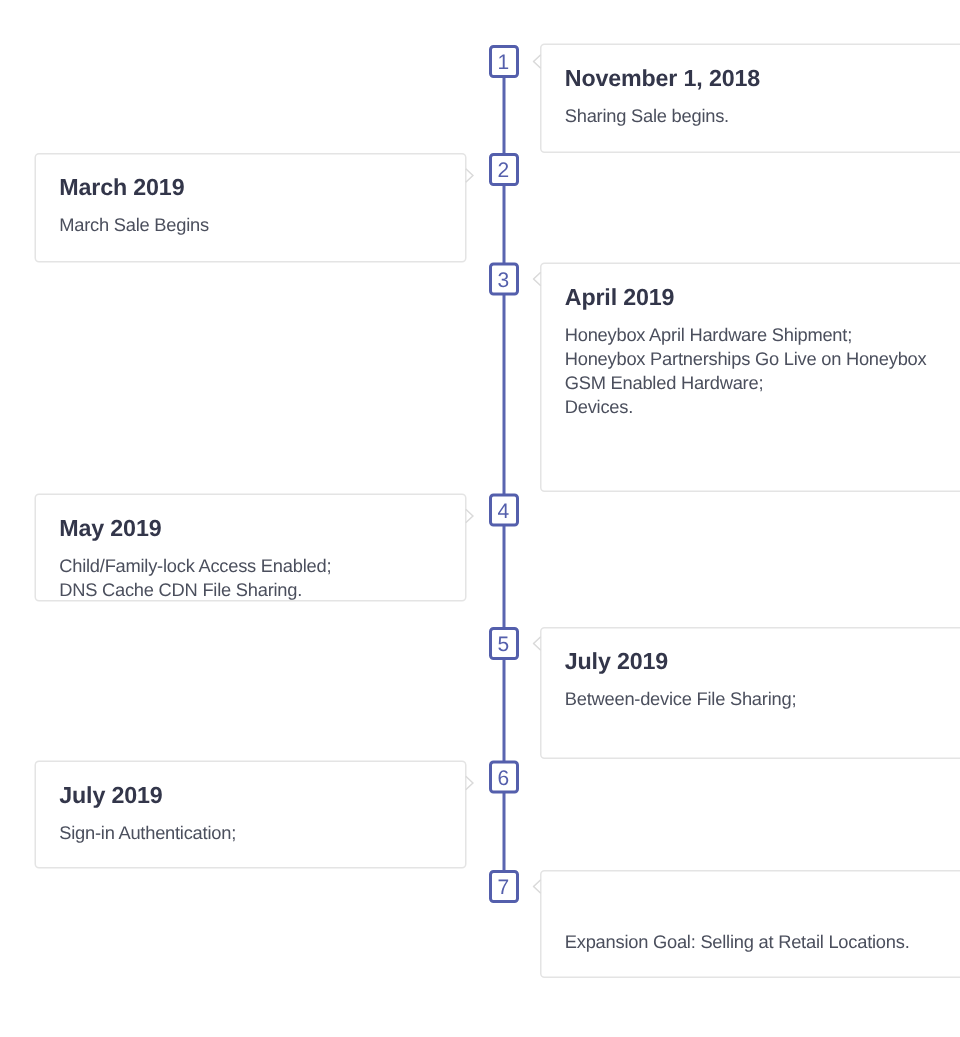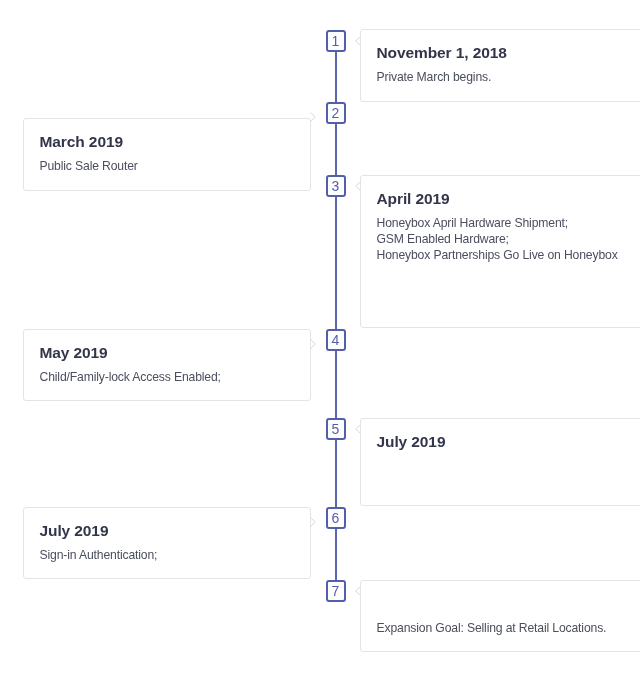--- a/index.html
+++ b/index.html
@@ -51,74 +51,77 @@
 </head>
 <body>
 
 <div class="timeline">
 
   <div class="axis"></div>
 
   <div class="card right" style="top:29px;height:73px;">
     <div class="title">November 1, 2018</div>
     <div class="body">
-        <span class="line">Private March begins.</span>
+        <span class="line">Sharing Sale begins.</span>
     </div>
   </div>
   <div class="notch right-card" style="top:36px;">
     <svg width="6" height="10" viewBox="0 0 6 10">
       <path d="M5.5 0.5 L0.7 5 L5.5 9.5" fill="none" stroke="#dadada" stroke-width="1" stroke-linejoin="miter"></path>
     </svg>
   </div>
   <div class="badge" style="top:30px;">1</div>
 
-  <div class="card left" style="top:102px;height:73px;margin-top:16px;">
+  <div class="card left" style="top:102px;height:73px;">
     <div class="title">March 2019</div>
     <div class="body">
-        <span class="line">Public Sale Router</span>
+        <span class="line">March Sale Begins</span>
     </div>
   </div>
   <div class="notch left-card" style="top:112px;">
     <svg width="6" height="10" viewBox="0 0 6 10">
       <path d="M0.5 0.5 L5.3 5 L0.5 9.5" fill="none" stroke="#dadada" stroke-width="1" stroke-linejoin="miter"></path>
     </svg>
   </div>
   <div class="badge" style="top:102px;">2</div>
 
   <div class="card right" style="top:175px;height:153px;">
     <div class="title">April 2019</div>
     <div class="body">
         <span class="line">Honeybox April Hardware Shipment;</span>
+        <span class="line">Honeybox Partnerships Go Live on Honeybox</span>
         <span class="line">GSM Enabled Hardware;</span>
-        <span class="line">Honeybox Partnerships Go Live on Honeybox</span>
+        <span class="line">Devices.</span>
     </div>
   </div>
   <div class="notch right-card" style="top:181px;">
     <svg width="6" height="10" viewBox="0 0 6 10">
       <path d="M5.5 0.5 L0.7 5 L5.5 9.5" fill="none" stroke="#dadada" stroke-width="1" stroke-linejoin="miter"></path>
     </svg>
   </div>
   <div class="badge" style="top:175px;">3</div>
 
   <div class="card left" style="top:329px;height:72px;">
     <div class="title">May 2019</div>
     <div class="body">
         <span class="line">Child/Family-lock Access Enabled;</span>
+        <span class="line">DNS Cache CDN File Sharing.</span>
     </div>
   </div>
   <div class="notch left-card" style="top:339px;">
     <svg width="6" height="10" viewBox="0 0 6 10">
       <path d="M0.5 0.5 L5.3 5 L0.5 9.5" fill="none" stroke="#dadada" stroke-width="1" stroke-linejoin="miter"></path>
     </svg>
   </div>
   <div class="badge" style="top:329px;">4</div>
 
   <div class="card right" style="top:418px;height:88px;">
     <div class="title">July 2019</div>
     <div class="body">
+        <span class="line">Between-device File Sharing;</span>
     </div>
   </div>
   <div class="notch right-card" style="top:424px;">
     <svg width="6" height="10" viewBox="0 0 6 10">
       <path d="M5.5 0.5 L0.7 5 L5.5 9.5" fill="none" stroke="#dadada" stroke-width="1" stroke-linejoin="miter"></path>
     </svg>
   </div>
   <div class="badge" style="top:418px;">5</div>
 
   <div class="card left" style="top:507px;height:72px;">

